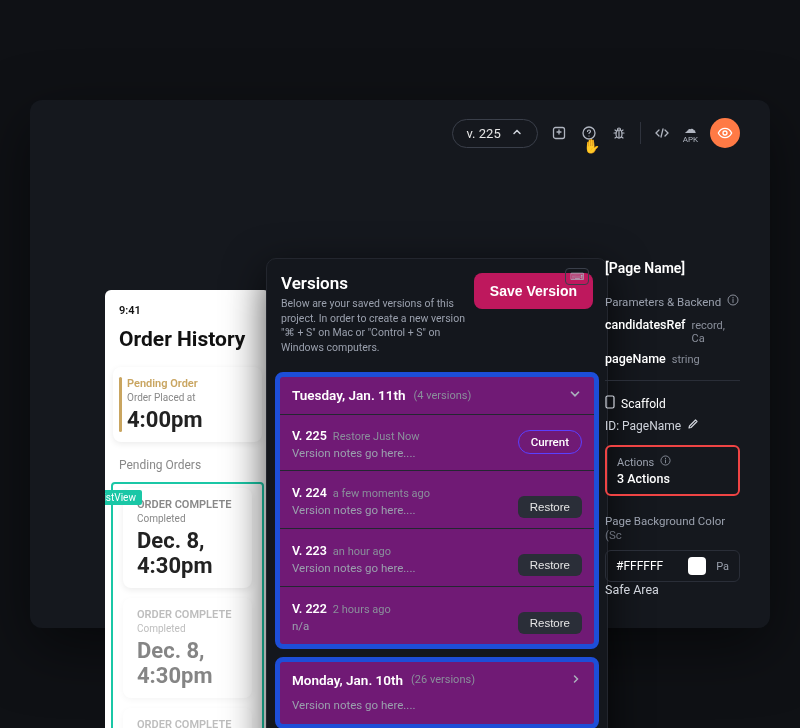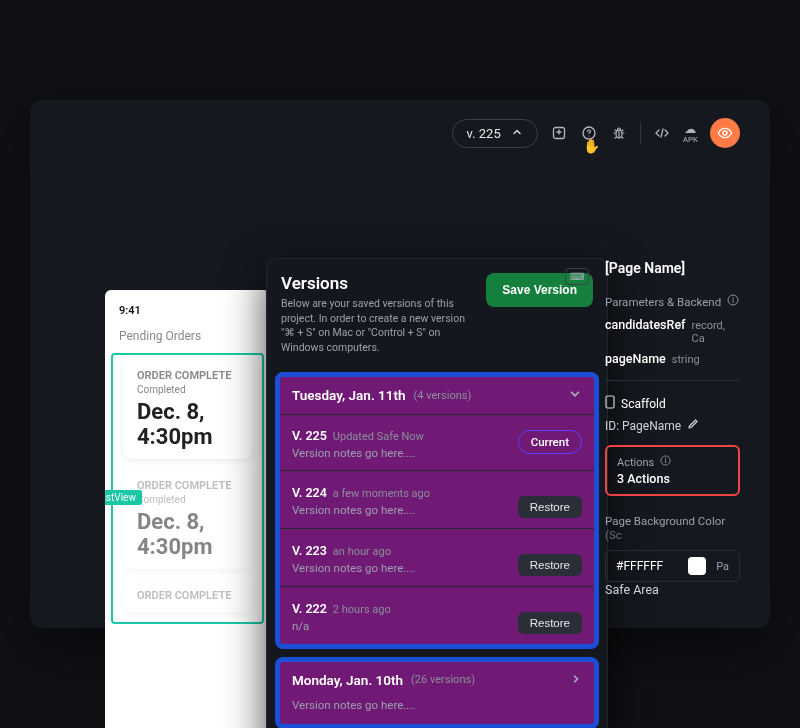--- a/index.html
+++ b/index.html
@@ -159,26 +159,26 @@
     }
     .vp-header {
       display: flex;
       justify-content: space-between;
       align-items: flex-start;
       padding: 14px 14px 16px;
     }
     .vp-header h2 { font-size: 17px; font-weight: 600; color: #fff; margin-bottom: 4px; }
     .vp-header p { font-size: 10.5px; color: #9aa0ad; line-height: 1.4; max-width: 200px; }
     .save-btn {
-      background: #15803d;
+      background: #be185d;
       color: #fff;
       border: none;
       border-radius: 8px;
       padding: 10px 16px;
-      font-size: 12px;
+      font-size: 14px;
       font-weight: 600;
       cursor: pointer;
       white-space: nowrap;
     }
     .day-block {
       border: 5px solid #1d4ed8;
       border-radius: 8px;
       margin: 0 8px 8px;
       background: #701a75;
       overflow: hidden;
@@ -328,20 +328,27 @@
       <svg viewBox="0 0 24 24" fill="none">
           <path d="M2 12s3.5-7 10-7 10 7 10 7-3.5 7-10 7-10-7-10-7z" stroke="#fff" stroke-width="2"></path>
           <circle cx="12" cy="12" r="3" stroke="#fff" stroke-width="2"></circle>
         </svg>
     </div>
   </div>
   <div class="cursor-indicator">✋</div>
 
   <div class="phone">
     <div class="status">9:41</div>
+    <div class="title">Order History</div>
+    <div class="card pending">
+      <div class="accent"></div>
+      <div class="label">Pending Order</div>
+      <div class="sub">Order Placed at</div>
+      <div class="big">4:00pm</div>
+    </div>
     <div class="listview-tag" style="top:200px">listView</div>
     <div class="section-header">Pending Orders</div>
     <div class="listview-outline">
       <div class="card complete">
         <div class="label">ORDER COMPLETE</div>
         <div class="sub">Completed</div>
         <div class="big">Dec. 8, 4:30pm</div>
       </div>
       <div class="card complete faded">
         <div class="label">ORDER COMPLETE</div>
@@ -369,21 +376,21 @@
         <span class="day-count">(4 versions)</span>
         <span class="spacer"></span>
         <span class="chev">
           <svg width="14" height="14" viewBox="0 0 12 12" fill="none">
               <path d="M3 4.5L6 7.5L9 4.5" stroke="#aab0bc" stroke-width="1.5" stroke-linecap="round"></path>
             </svg>
         </span>
       </div>
       <div class="version-row">
         <div class="left">
-          <div><span class="vlabel">V. 225</span><span class="vtime">Updated Safe Now</span></div>
+          <div><span class="vlabel">V. 225</span><span class="vtime">Restore Just Now</span></div>
           <div class="vnote">Version notes go here....</div>
         </div>
         <span class="badge-current">Current</span>
       </div>
       <div class="version-row">
         <div class="left">
           <div><span class="vlabel">V. 224</span><span class="vtime">a few moments ago</span></div>
           <div class="vnote">Version notes go here....</div>
         </div>
         <button class="btn-restore">Restore</button>

